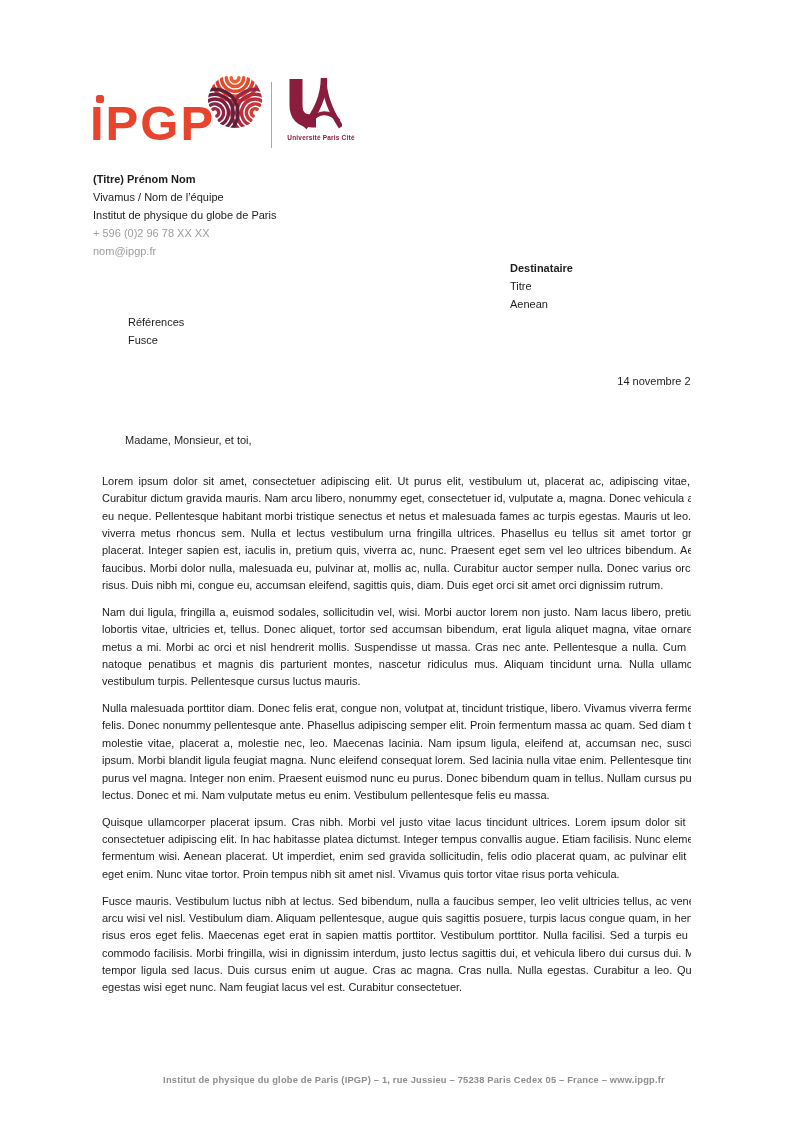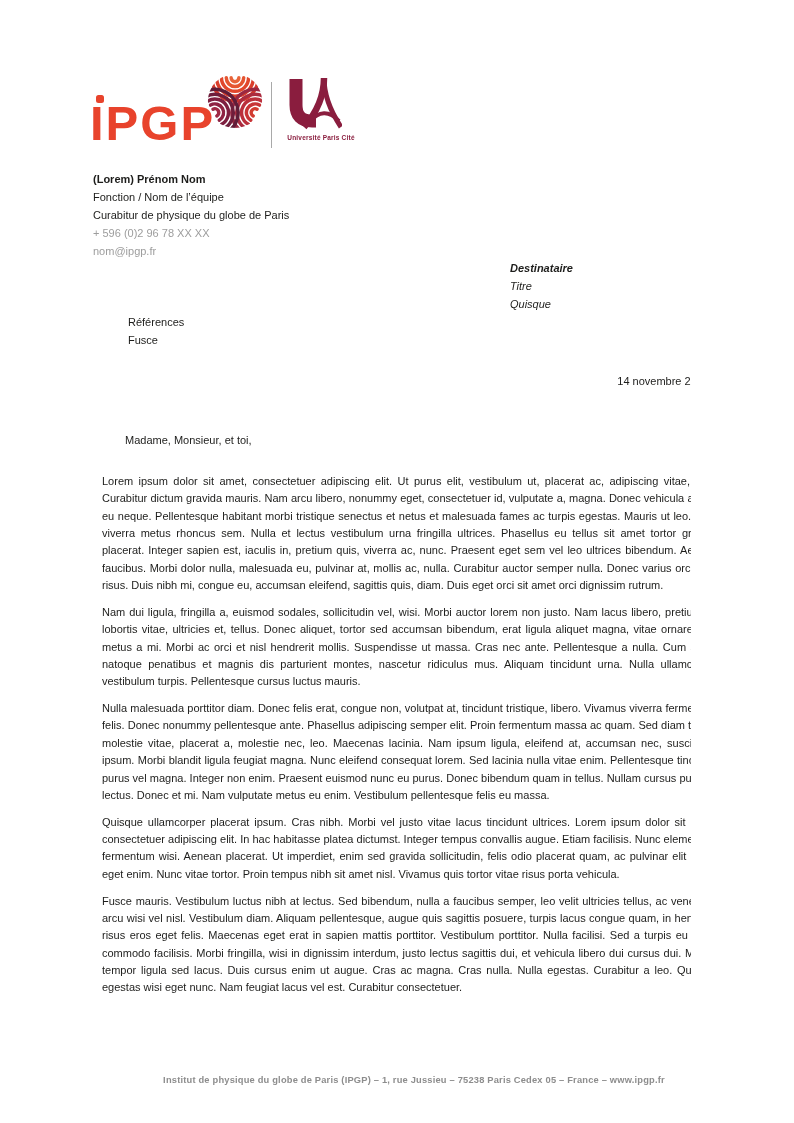--- a/index.html
+++ b/index.html
@@ -20,21 +20,21 @@
   .globe{position:absolute;left:206px;top:72px;width:58px;height:58px;}
   .logo-divider{position:absolute;left:271px;top:82px;width:1px;height:66px;background:#a9a9a9;}
   .upc{position:absolute;left:288px;top:77px;width:54px;height:55px;}
   .upc-caption{
     position:absolute;left:281px;top:134px;width:80px;text-align:center;
     font-size:6.5px;font-weight:700;letter-spacing:.2px;color:#8a1d3e;
   }
   
   .block p{margin:0;font-size:11px;line-height:18px;}
   .sender{position:absolute;left:93px;top:170px;}
-  .recipient{position:absolute;left:510px;top:259px;font-style:italic;}
+  .recipient{position:absolute;left:510px;top:259px;}
   .refblock{position:absolute;left:93px;top:313px;margin-left:35px;}
   .bold{font-weight:700;}
   .muted{color:#9d9d9d;}
   .dateline{position:absolute;left:93px;top:372px;width:616px;text-align:right;}
   .salutation{position:absolute;left:93px;top:431px;font-size:11px;line-height:18px;padding-left:32px;}
   
   .letter-body{position:absolute;left:102px;top:473px;width:616px;}
   .letter-body p{
     margin:0 0 9.5px 0;font-size:11px;line-height:17.35px;
     text-align:justify;hyphens:auto;-webkit-hyphens:auto;
@@ -90,31 +90,31 @@
     <g fill="none" stroke="#8a1d3e">
       <path d="M8 2 V28 Q8 44 24 44 L28 44" stroke-width="13"></path>
       <path d="M36 1 C36 18 30 34 16 50" stroke-width="6.5"></path>
       <path d="M36 1 C36 19 43 35 53 50" stroke-width="5"></path>
       <path d="M21 45 Q36 28 51 44" stroke-width="4"></path>
     </g>
   </svg>
   <div class="upc-caption">Université Paris Cité</div>
 
   <div class="block sender">
-    <p class="bold">(Lorem) Prénom Nom</p>
-    <p>Fonction / Nom de l’équipe</p>
-    <p>Curabitur de physique du globe de Paris</p>
+    <p class="bold">(Titre) Prénom Nom</p>
+    <p>Vivamus / Nom de l’équipe</p>
+    <p>Institut de physique du globe de Paris</p>
     <p class="muted">+ 596 (0)2 96 78 XX XX</p>
     <p class="muted">nom@ipgp.fr</p>
   </div>
 
   <div class="block recipient">
     <p class="bold">Destinataire</p>
     <p>Titre</p>
-    <p>Quisque</p>
+    <p>Aenean</p>
   </div>
 
   <div class="block refblock">
     <p>Références</p>
     <p>Fusce</p>
   </div>
 
   <div class="block dateline">
     <p>14 novembre 2022</p>
   </div>

